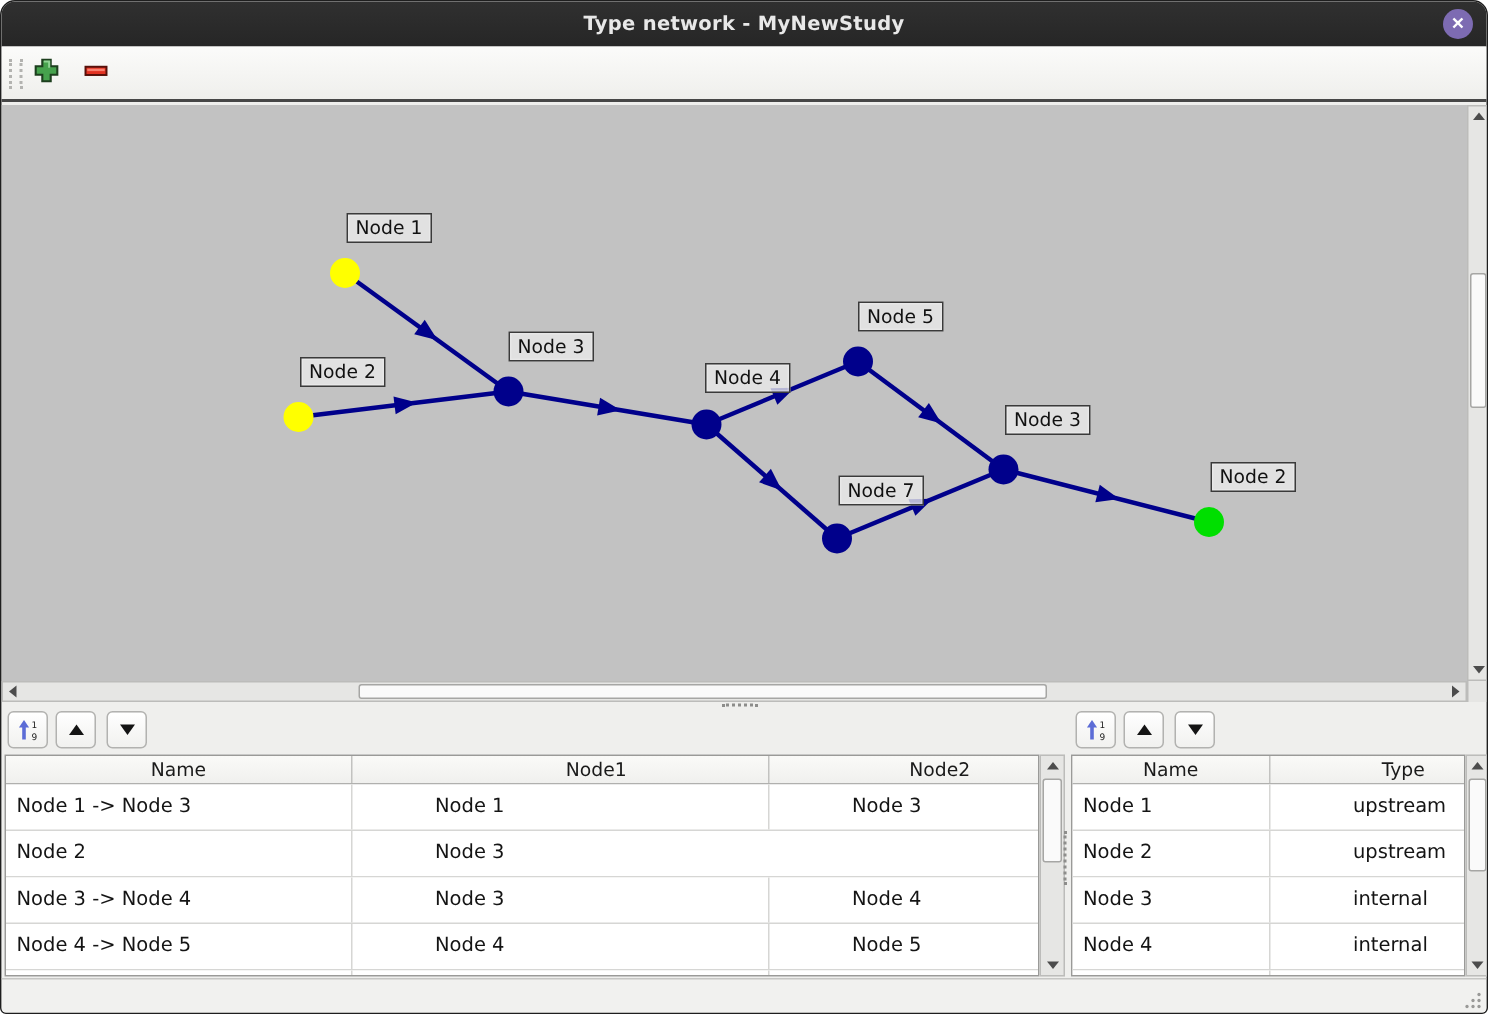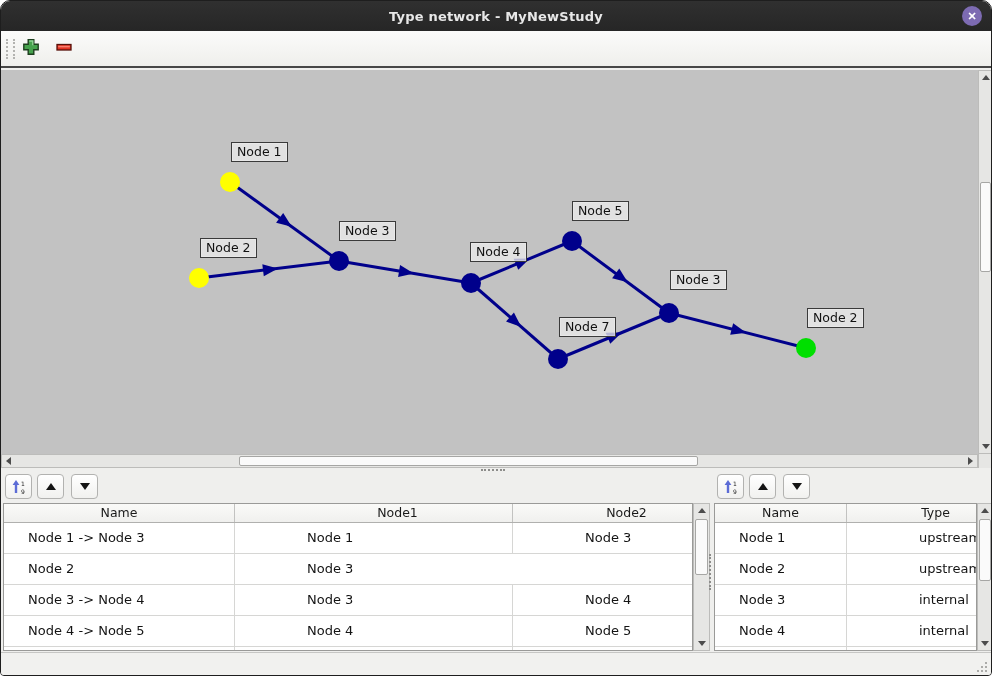--- a/index.html
+++ b/index.html
@@ -68,21 +68,21 @@
   .table{position:absolute;top:31px;background:#ffffff;border:1px solid #9a9a98;box-sizing:border-box;overflow:hidden;}
   #branches-table{left:2px;width:690px;height:148px;}
   #nodes-table{left:713px;width:263px;height:148px;}
   .trow{display:grid;gap:48px;}
   #branches-table .trow{grid-template-columns:231px 230px 1fr;}
   #nodes-table .trow{grid-template-columns:132px 1fr;}
   .trow.thead{height:18px;background:linear-gradient(#fafaf8,#f0f0ee);border-bottom:1px solid #b0b0ae;}
   .th{font-size:12.5px;color:#1a1a1a;text-align:center;line-height:18px;border-right:1px solid #c2c2c0;}
   .th:last-child{border-right:none;}
   .trow.tr{height:30px;border-bottom:1px solid #d6d6d4;background:#fff;}
-  .td{font-size:13px;color:#141414;line-height:29px;padding-left:24px;border-right:1px solid #d6d6d4;overflow:hidden;white-space:nowrap;}
+  .td{font-size:13px;color:#141414;line-height:29px;padding-left:7px;border-right:1px solid #d6d6d4;overflow:hidden;white-space:nowrap;}
   .td:last-child{border-right:none;}
   .trow.partial{height:10px;border-bottom:none;background:#fff;}
   #branches-vscroll{left:692px;top:502px;width:17px;height:148px;}
   #nodes-vscroll{left:976px;top:502px;width:16px;height:148px;}
   
   #statusbar{position:absolute;left:0;top:651px;width:100%;height:23px;background:#f1f1ef;border-top:1px solid #c6c6c4;}
   #resize-grip{position:absolute;right:3px;bottom:3px;}
 </style>
 </head>
 <body>

